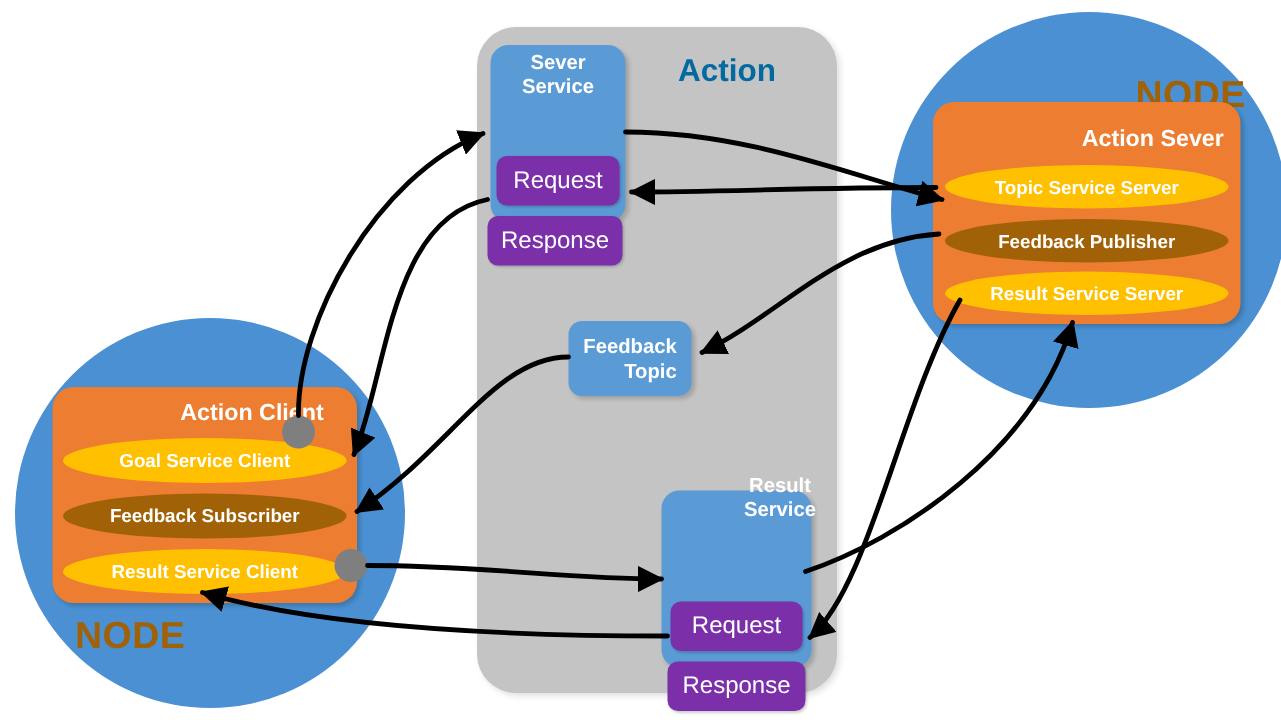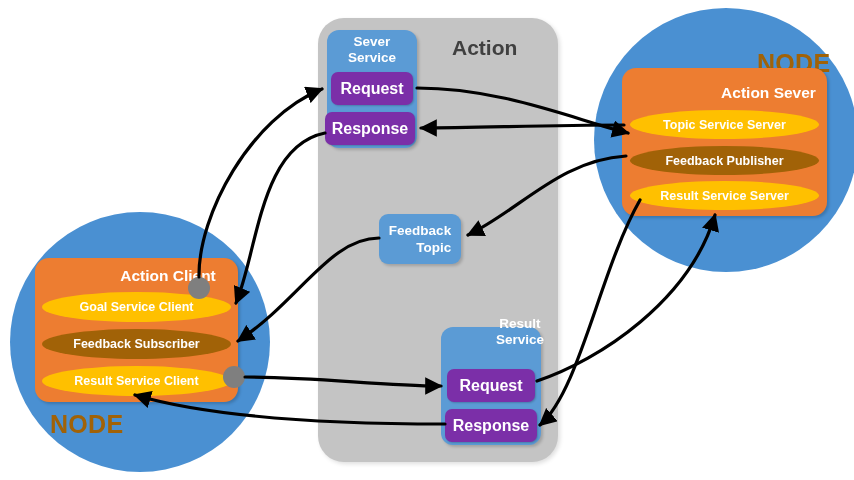--- a/index.html
+++ b/index.html
@@ -60,21 +60,21 @@
   .pill-green  { background: #a16207; }
 
   .gray-panel {
     position: absolute;
     background: #C4C4C4;
     border-radius: 26px;
     box-shadow: 2px 2px 4px rgba(0,0,0,0.13);
   }
   .gray-panel-title {
     position: absolute;
-    color: #404040;
+    color: #0369a1;
     font-weight: bold;
     font-size: 21px;
     white-space: nowrap;
   }
   .svc-box {
     position: absolute;
     background: #5B9BD5;
     border-radius: 12px;
     box-shadow: 2px 2px 3px rgba(0,0,0,0.18);
   }
@@ -89,23 +89,24 @@
     line-height: 16px;
   }
   .rr-box {
     position: absolute;
     background: #7B2FA8;
     border-radius: 7px;
     display: flex;
     align-items: center;
     justify-content: center;
     color: #ffffff;
-    font-weight: bold;
+    font-weight: normal;
     font-size: 16px;
     box-shadow: 1px 1px 2px rgba(0,0,0,0.2);
+    margin-top: 32px;
   }
   .topic-box {
     position: absolute;
     background: #5B9BD5;
     border-radius: 9px;
     display: flex;
     align-items: center;
     justify-content: center;
     text-align: right;
     color: #ffffff;

